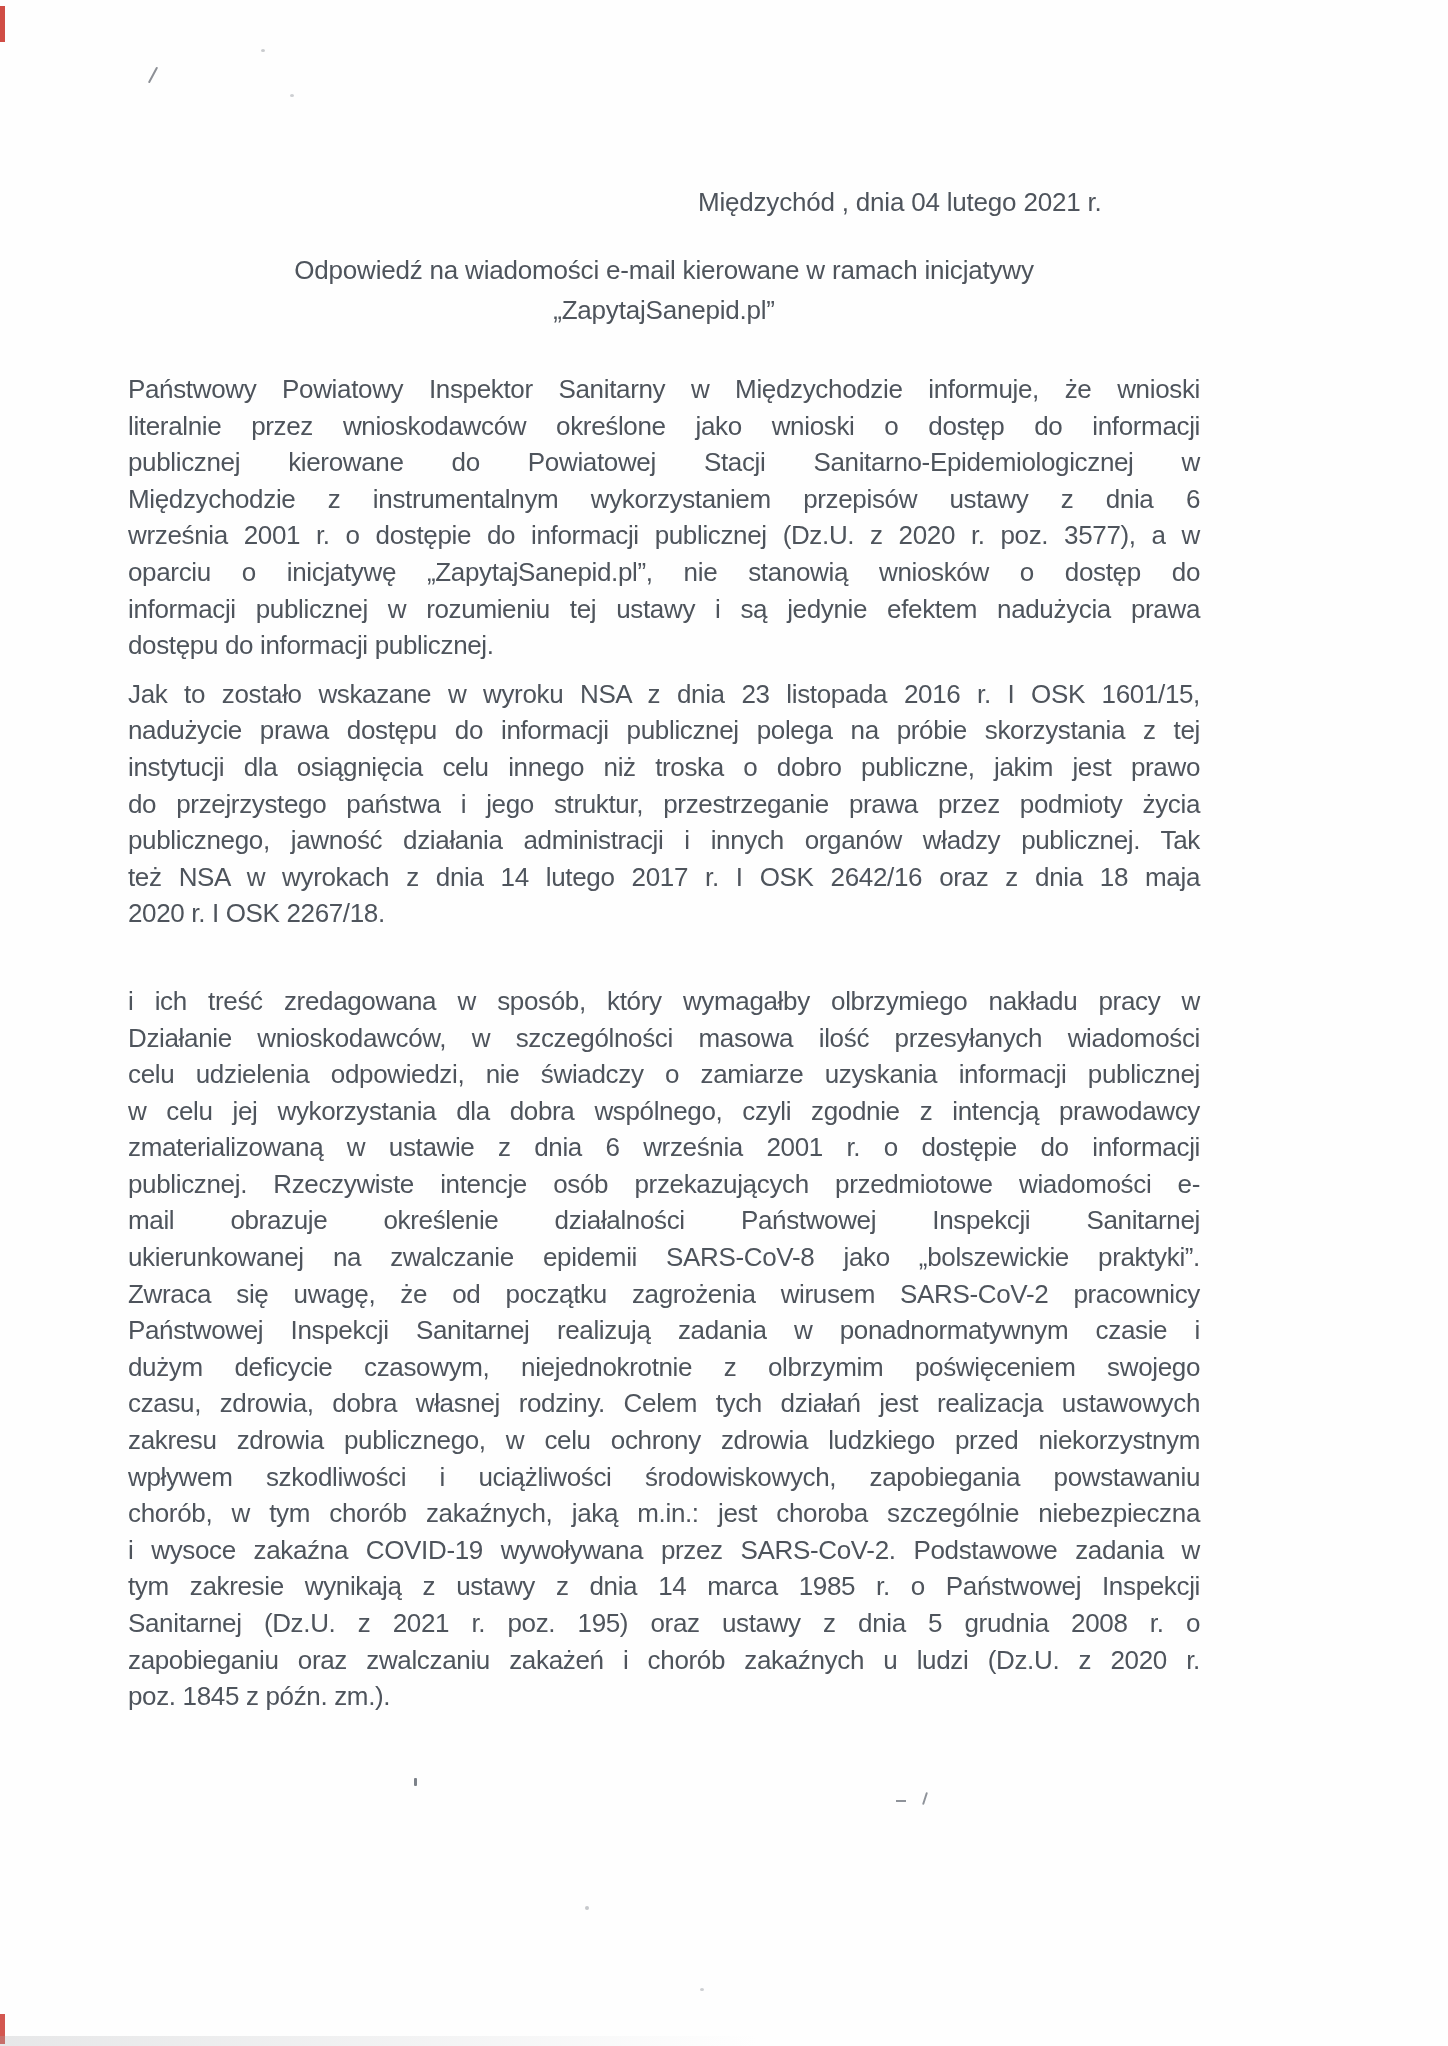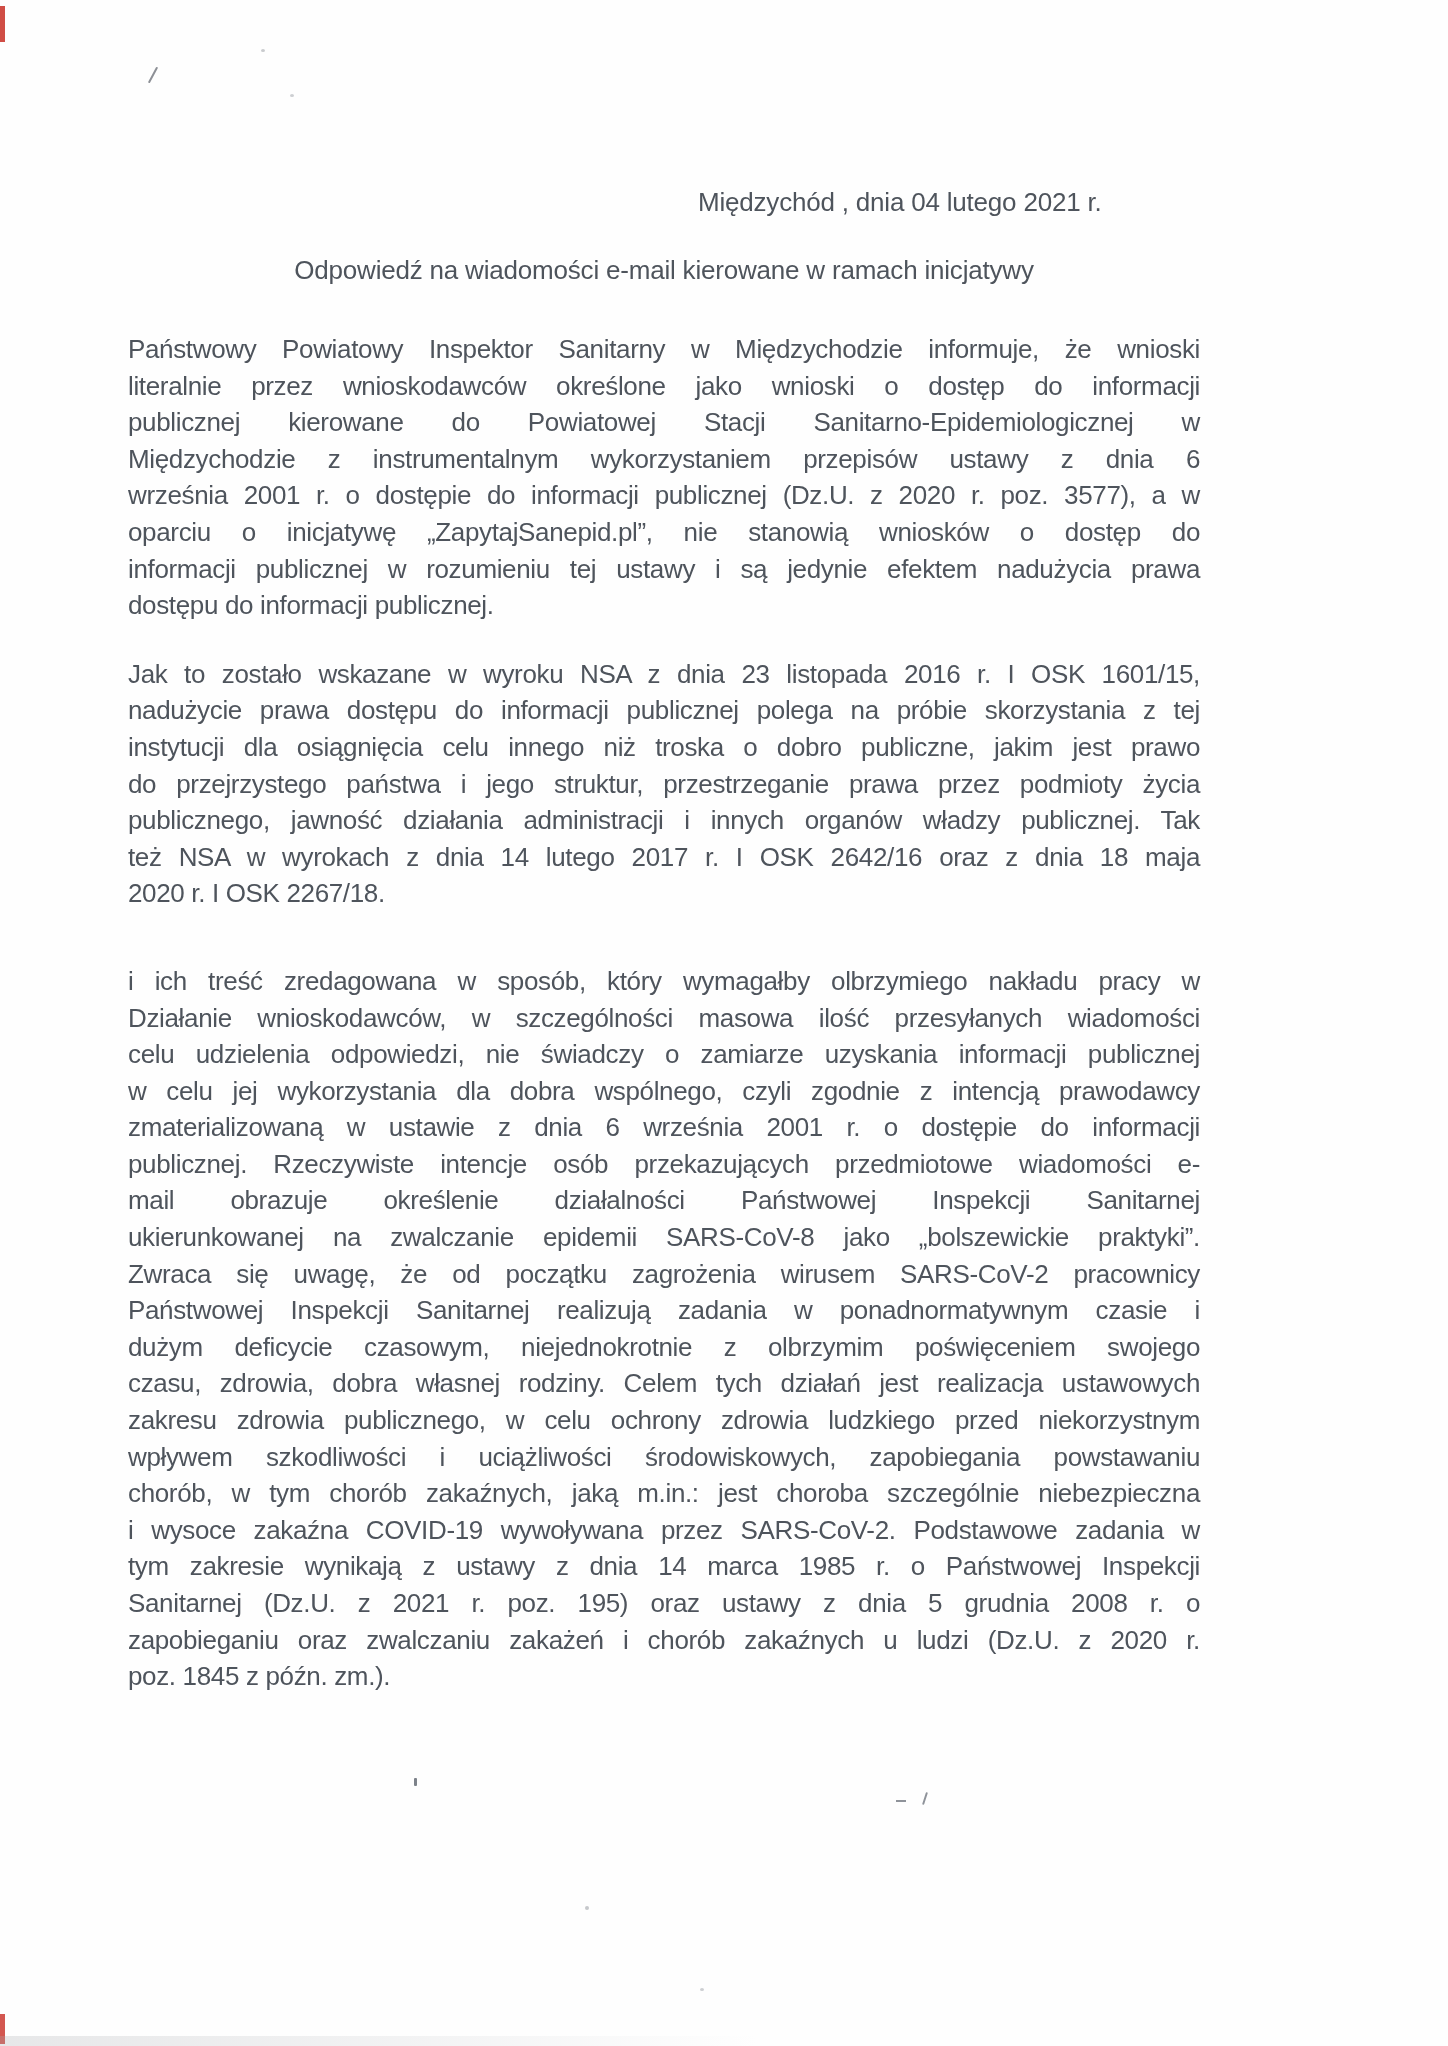--- a/index.html
+++ b/index.html
@@ -43,21 +43,21 @@
     text-align: center;
     text-align-last: center;
   }
   .para {
     font-size: 26px;
     line-height: 36.6px;
     letter-spacing: -0.35px;
   }
   .para .line:last-child { text-align-last: left; }
   .para-1 { margin-top: 41px; }
-  .para-2 { margin-top: 32px; }
+  .para-2 { margin-top: 12px; }
   .para-3 { margin-top: 51px; }
 
   
   .artifact { position: absolute; pointer-events: none; }
   .edge-mark-top {
     left: 0; top: 6px; width: 5px; height: 36px;
     background: #cb3a31; opacity: 0.9;
   }
   .edge-mark-bottom {
     left: 0; top: 2014px; width: 5px; height: 30px;
@@ -100,20 +100,21 @@
 <div class="artifact bottom-smudge"></div>
 
 <div class="page">
 
   <div class="date-block">
     <div class="line">Międzychód , dnia 04 lutego 2021 r.</div>
   </div>
 
   <div class="title-block">
       <div class="line">Odpowiedź na wiadomości e-mail kierowane w ramach inicjatywy</div>
+      <div class="line">„ZapytajSanepid.pl”</div>
     </div>
 
   <div class="para para-1">
       <div class="line">Państwowy Powiatowy Inspektor Sanitarny w Międzychodzie informuje, że wnioski</div>
       <div class="line">literalnie przez wnioskodawców określone jako wnioski o dostęp do informacji</div>
       <div class="line">publicznej kierowane do Powiatowej Stacji Sanitarno-Epidemiologicznej w</div>
       <div class="line">Międzychodzie z instrumentalnym wykorzystaniem przepisów ustawy z dnia 6</div>
       <div class="line">września 2001 r. o dostępie do informacji publicznej (Dz.U. z 2020 r. poz. 3577), a w</div>
       <div class="line">oparciu o inicjatywę „ZapytajSanepid.pl”, nie stanowią wniosków o dostęp do</div>
       <div class="line">informacji publicznej w rozumieniu tej ustawy i są jedynie efektem nadużycia prawa</div>

